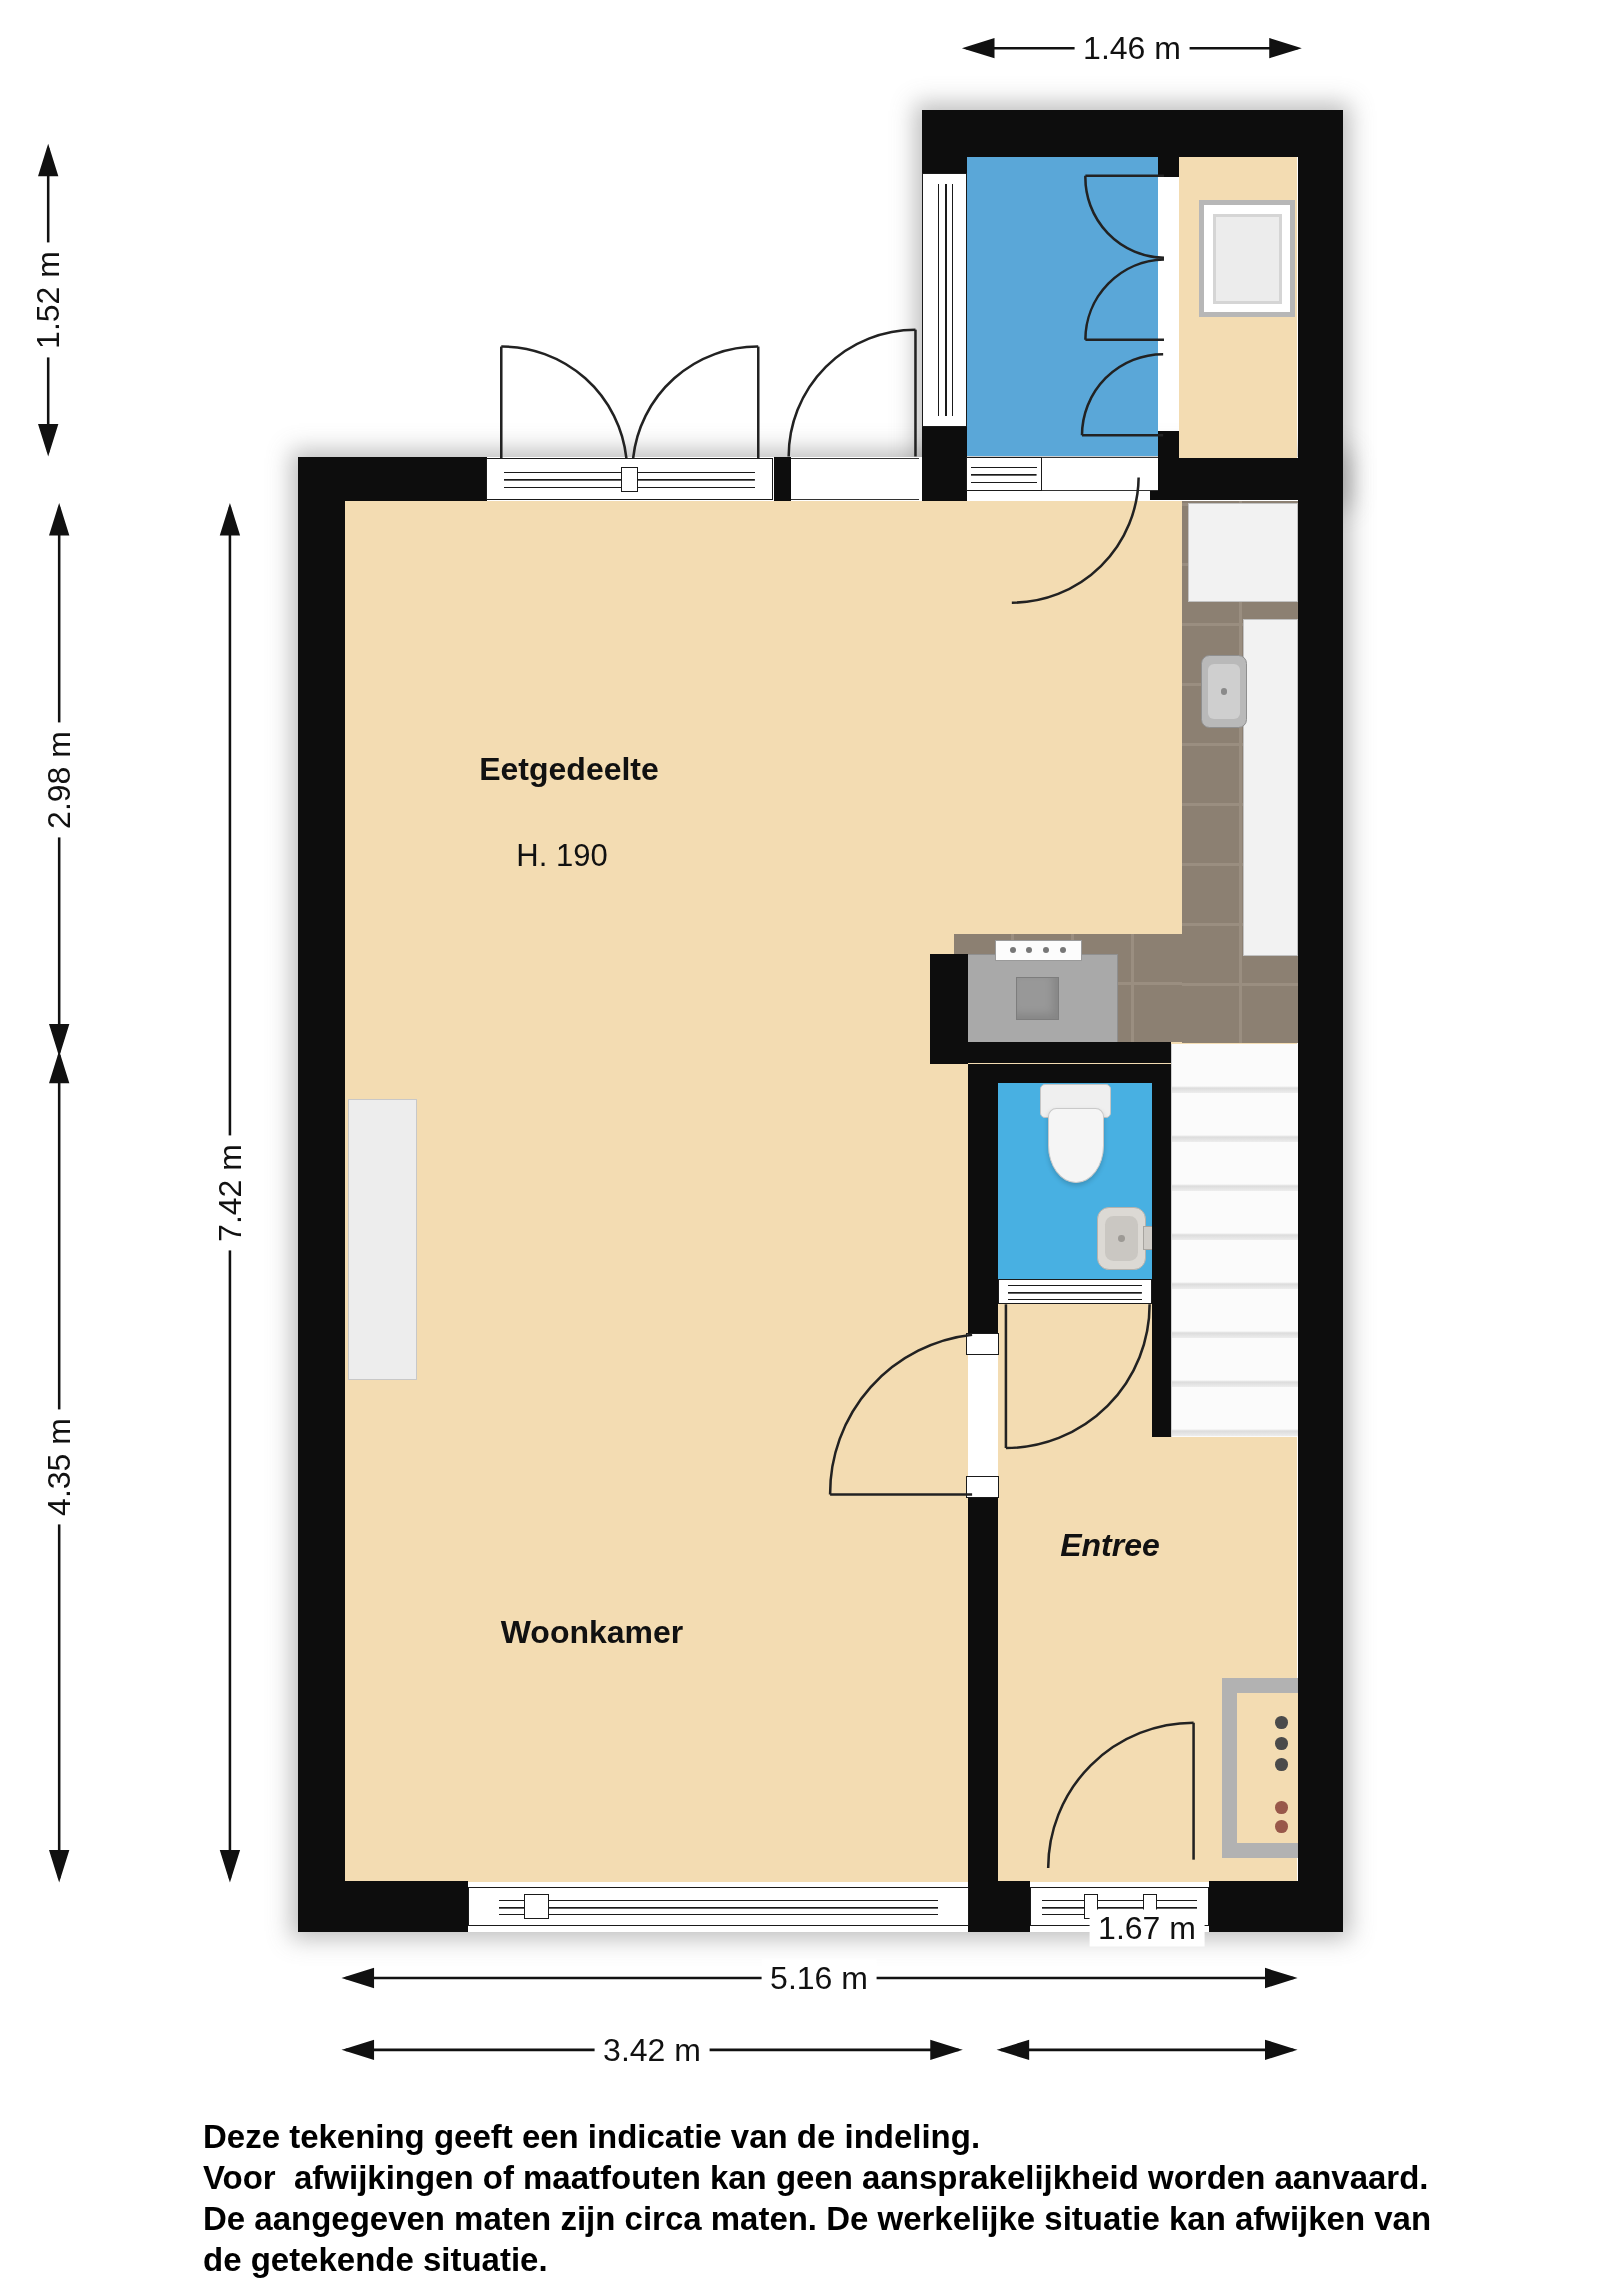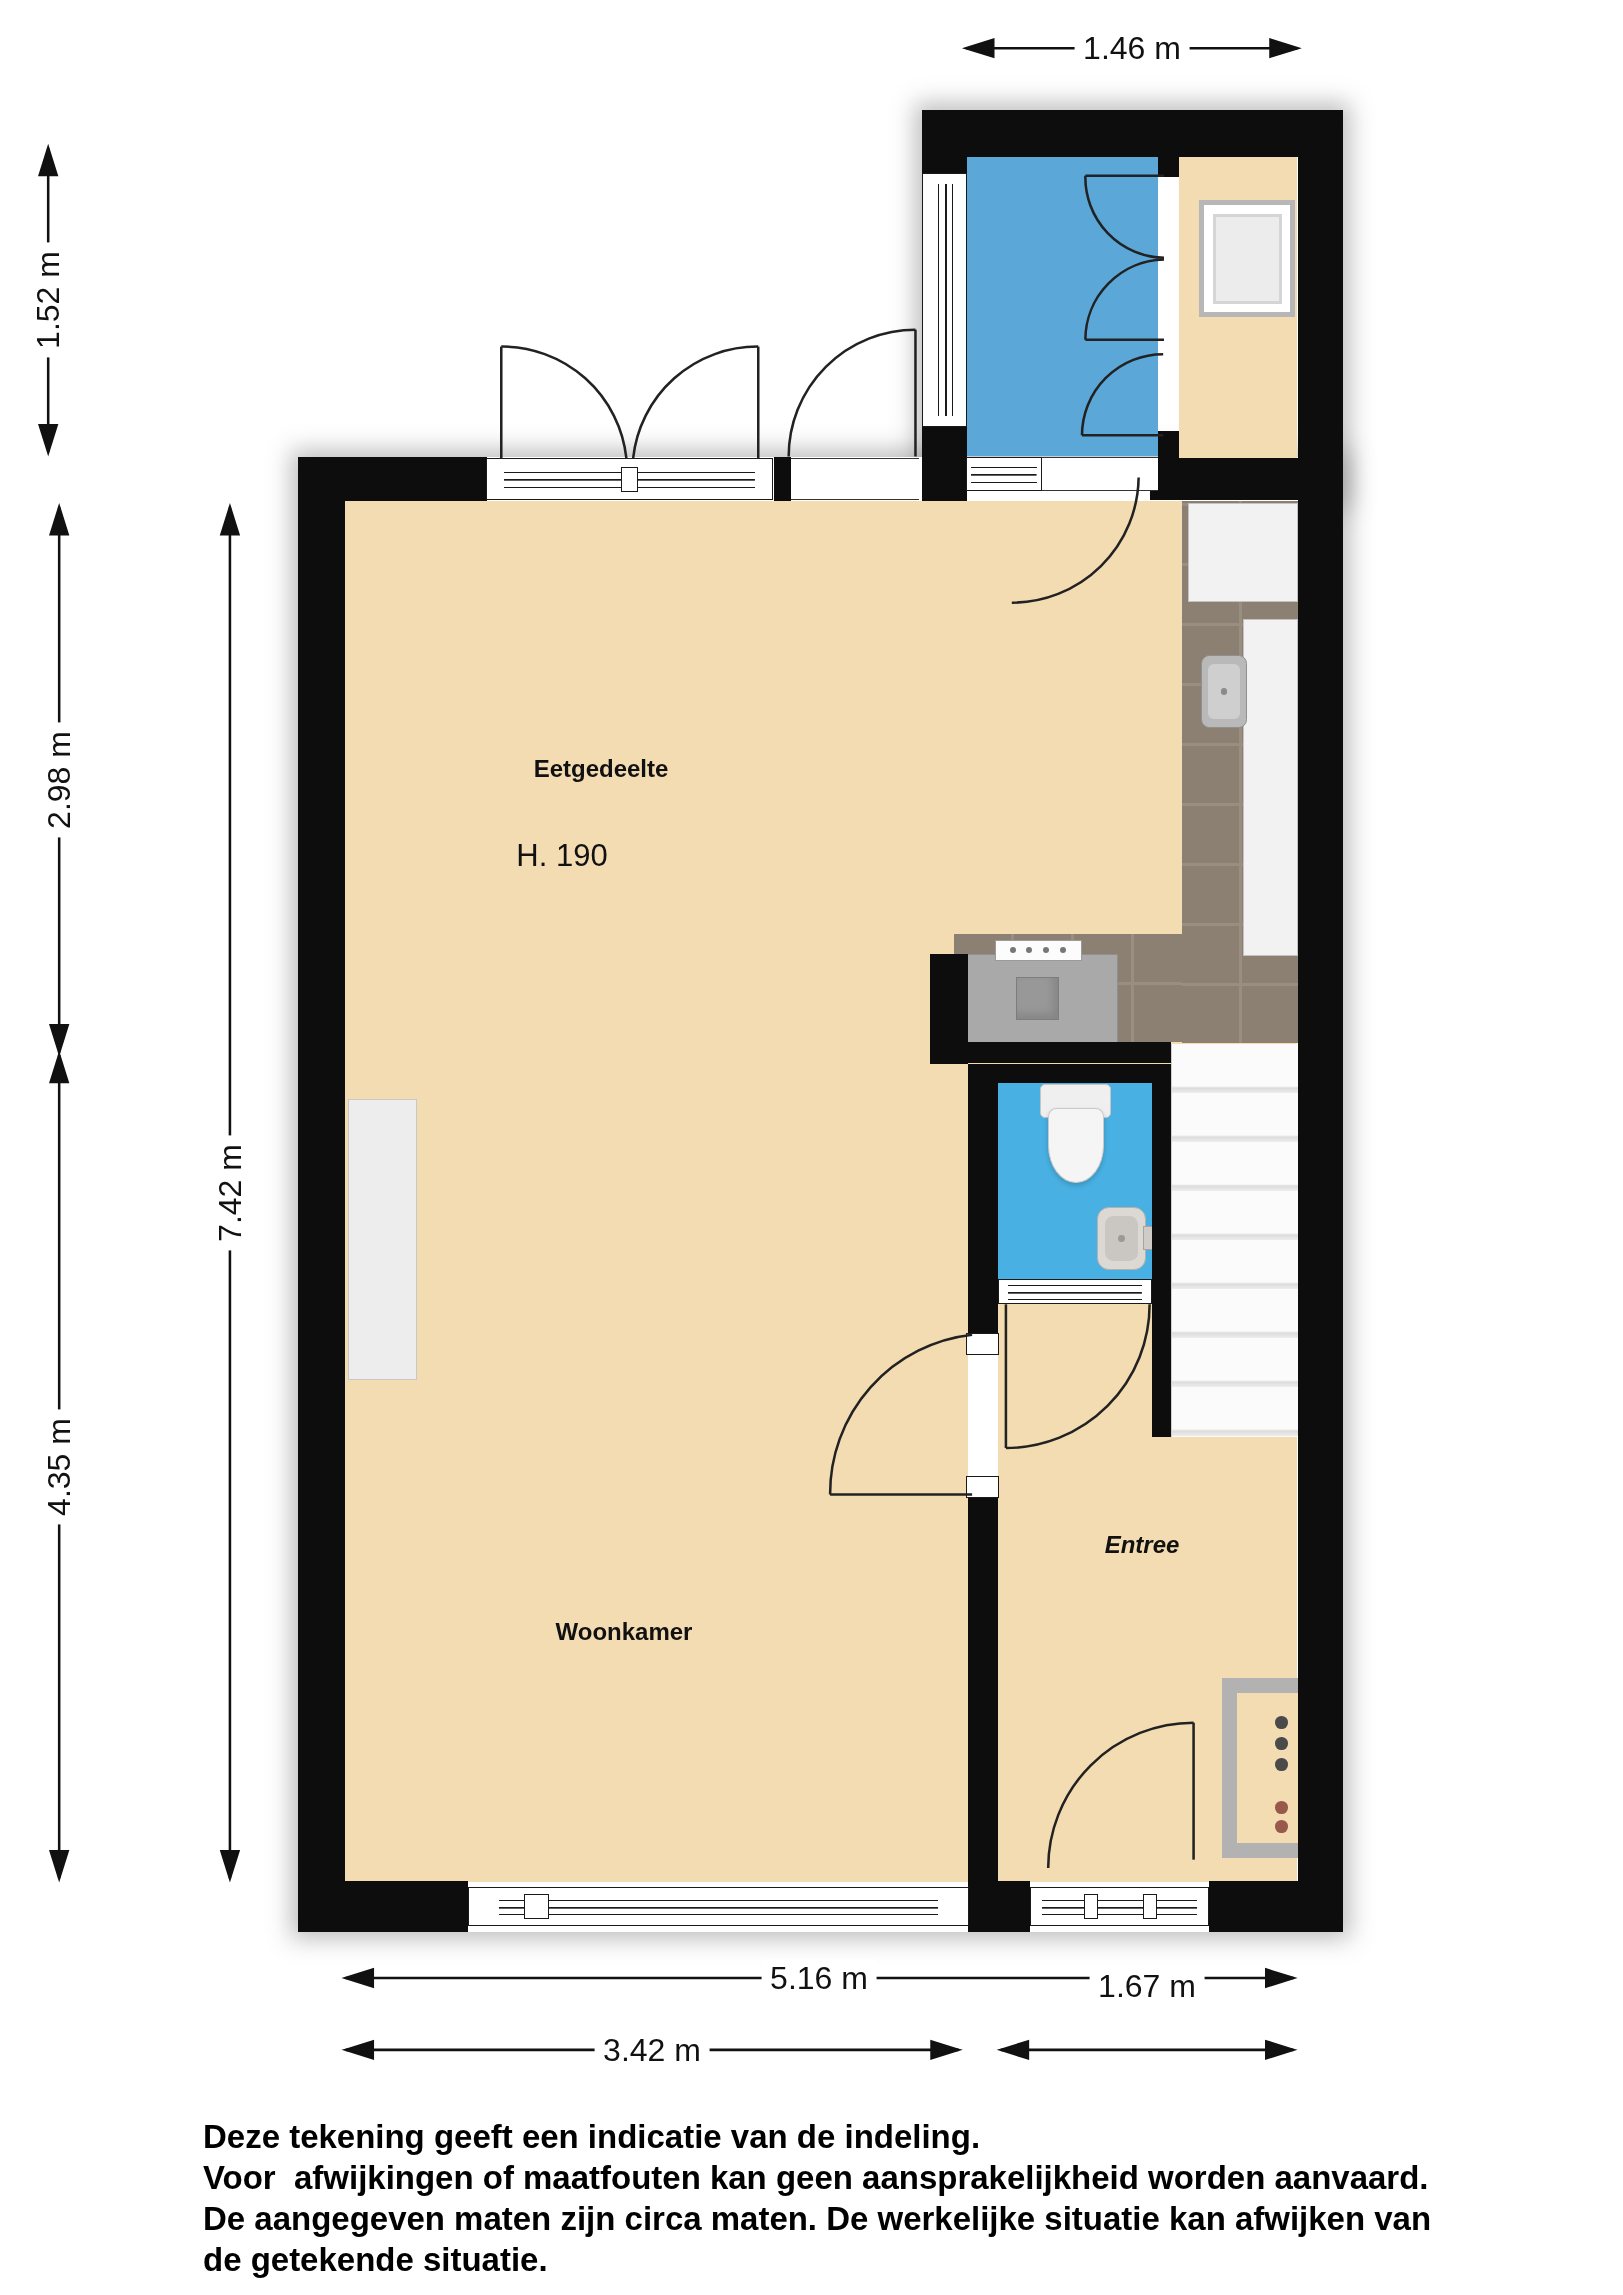--- a/index.html
+++ b/index.html
@@ -13,21 +13,21 @@
   .winh{position:absolute;background:#fff;border:1.7px solid #1a1a1a;box-sizing:border-box;}
   .winh .gl{position:absolute;left:6%;right:6%;top:50%;height:13.5px;margin-top:-6.8px;border-top:1.7px solid #1a1a1a;border-bottom:1.7px solid #1a1a1a;background:linear-gradient(#1a1a1a,#1a1a1a) center/100% 1.7px no-repeat;}
   .winv{position:absolute;background:#fff;border:1.7px solid #1a1a1a;box-sizing:border-box;}
   .winv .gl{position:absolute;top:4%;bottom:4%;left:50%;width:13.5px;margin-left:-6.8px;border-left:1.7px solid #1a1a1a;border-right:1.7px solid #1a1a1a;background:linear-gradient(90deg,transparent 6px,#1a1a1a 6px,#1a1a1a 7.6px,transparent 7.6px);}
   .blk{position:absolute;background:#fff;border:1.7px solid #1a1a1a;box-sizing:border-box;}
   .plain{position:absolute;background:#fff;border-top:1.7px solid #333;border-bottom:1.7px solid #333;box-sizing:border-box;}
   
   .counter{position:absolute;background:#f2f2f2;border:1.7px solid #c2c2c2;box-sizing:border-box;}
   .stairs{position:absolute;background:repeating-linear-gradient(180deg,#fbfbfb 0px,#fbfbfb 42px,#dcdcdc 44px,#ededed 49px);border-left:0.8px solid #cfcfcf;}
   .lbl{position:absolute;color:#111;white-space:nowrap;transform:translate(-50%,-50%);}
-  .room-lbl{font-weight:bold;font-size:24px;margin-left:32px;}
+  .room-lbl{font-weight:bold;font-size:32px;}
   .sub-lbl{font-size:31px;}
   .dim-lbl{font-size:32px;background:#fff;padding:0 8.5px;}
   .dim-lbl.rot{transform:translate(-50%,-50%) rotate(-90deg);}
   .disc{position:absolute;left:203px;top:2116px;font-weight:bold;font-size:34px;line-height:41px;color:#000;transform:scaleX(0.97);transform-origin:left top;}
   .disc div{white-space:pre;}
   svg.ov{position:absolute;left:0;top:0;pointer-events:none;}
   .dot{position:absolute;border-radius:50%;width:12.7px;height:12.7px;}
 </style>
 </head>
 <body>
@@ -223,21 +223,21 @@
   <div class="lbl room-lbl" style="left:592px;top:1632px;">Woonkamer</div>
   <div class="lbl room-lbl" style="left:1110px;top:1545px;font-style:italic;">Entree</div>
 
   <div class="lbl dim-lbl" style="left:1132px;top:48px;">1.46 m</div>
   <div class="lbl dim-lbl rot" style="left:48px;top:300px;">1.52 m</div>
   <div class="lbl dim-lbl rot" style="left:59px;top:780px;">2.98 m</div>
   <div class="lbl dim-lbl rot" style="left:59px;top:1467px;">4.35 m</div>
   <div class="lbl dim-lbl rot" style="left:230px;top:1193px;">7.42 m</div>
   <div class="lbl dim-lbl" style="left:819px;top:1978px;">5.16 m</div>
   <div class="lbl dim-lbl" style="left:652px;top:2050px;">3.42 m</div>
-  <div class="lbl dim-lbl" style="left:1147px;top:1986px;">1.67 m</div>
+  <div class="lbl dim-lbl" style="left:1147px;top:1928px;">1.67 m</div>
 
   <div class="disc">
     <div>Deze tekening geeft een indicatie van de indeling.</div>
     <div>Voor  afwijkingen of maatfouten kan geen aansprakelijkheid worden aanvaard.</div>
     <div>De aangegeven maten zijn circa maten. De werkelijke situatie kan afwijken van</div>
     <div>de getekende situatie.</div>
   </div>
 
 </div>
 

